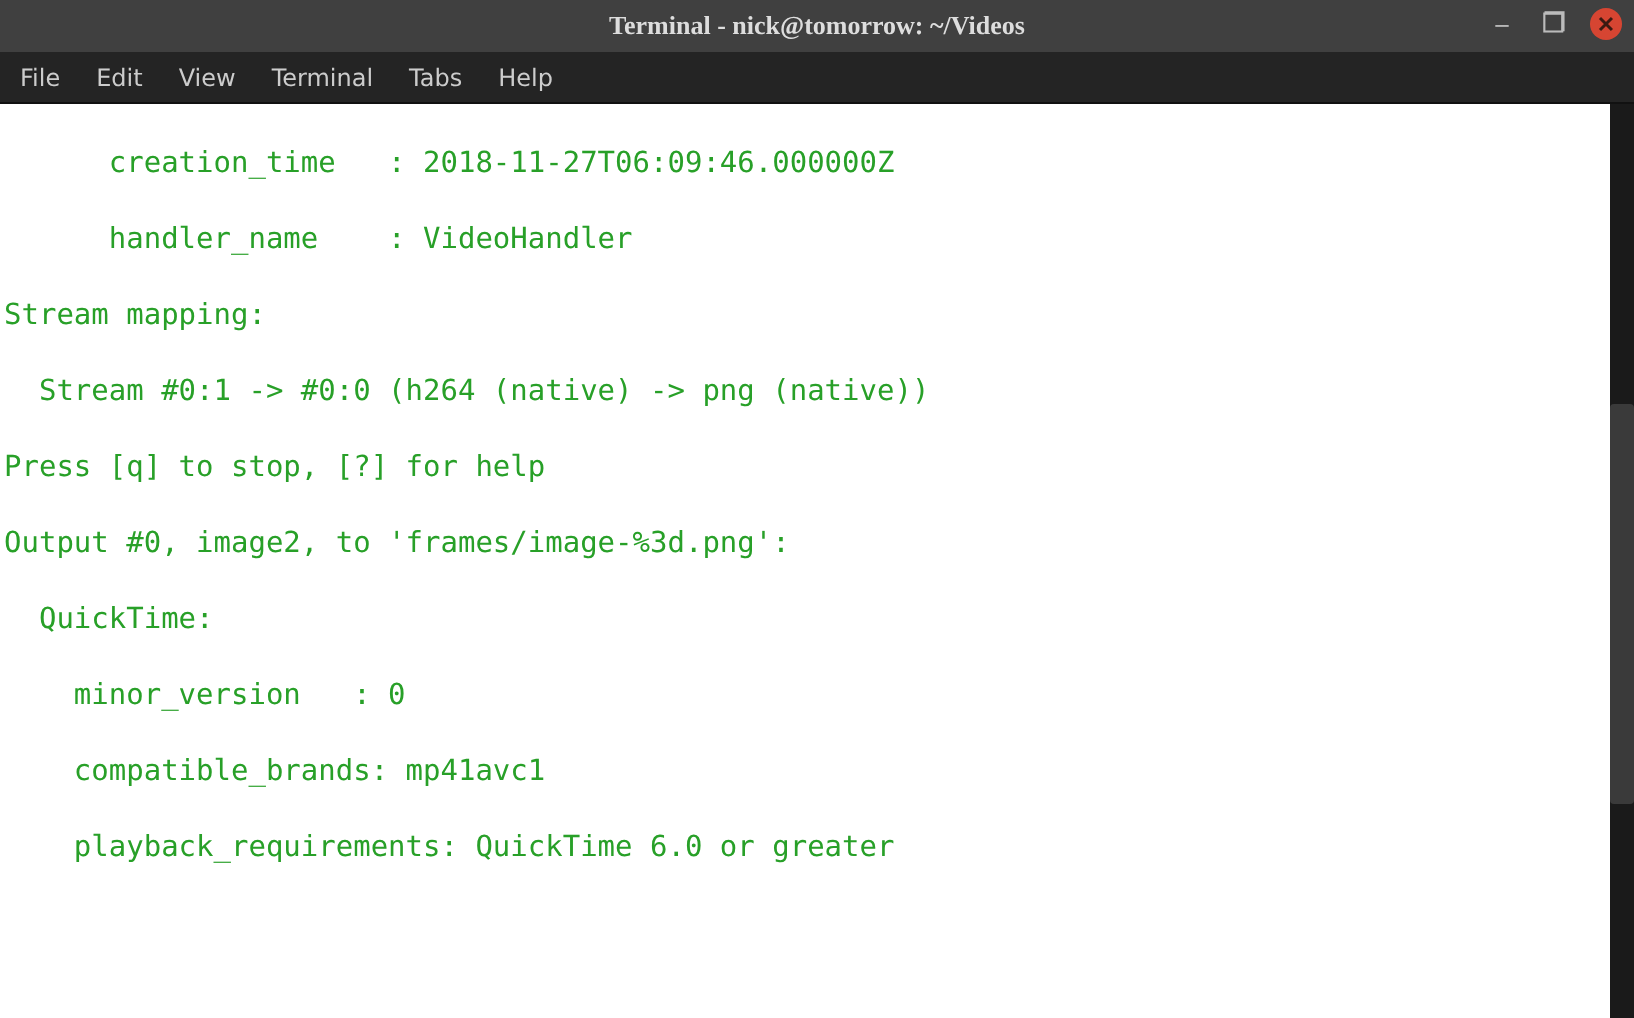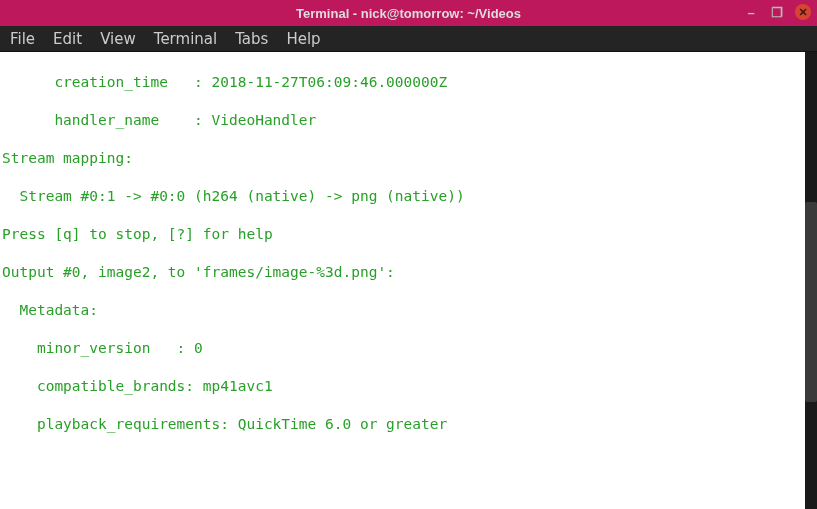--- a/index.html
+++ b/index.html
@@ -7,27 +7,27 @@
     width: 817px;
     height: 509px;
     background: #1e1e1e;
     font-family: "DejaVu Sans Mono", "Consolas", monospace;
     font-size: 14.5px;
     color: #28a028;
     overflow: hidden;
   }
   .titlebar {
     height: 26px;
-    background: #be185d;
+    background: #404040;
     color: #ddd;
     display: flex;
     align-items: center;
     justify-content: center;
     position: relative;
-    font-family: Liberation Sans, sans-serif;
+    font-family: Liberation Serif, serif;
     font-size: 13px;
     font-weight: bold;
   }
   .titlebar .ctrls {
     position: absolute;
     right: 6px;
     top: 4px;
     display: flex;
     gap: 10px;
     align-items: center;
@@ -35,21 +35,21 @@
   .ctrl { width: 16px; height: 16px; display:flex; align-items:center; justify-content:center; color:#bbb; font-size:13px; }
   .ctrl.close { background:#d64532; border-radius:50%; color:#3a1a12; font-size:11px; font-weight:bold; }
   .menubar {
     height: 26px;
     background: #242424;
     display: flex;
     align-items: center;
     gap: 18px;
     padding: 0 10px;
     font-family: "DejaVu Sans", sans-serif;
-    font-size: 15px;
+    font-size: 12px;
     color: #ccc;
     border-bottom: 1px solid #111;
   }
   .menubar span { cursor: default; }
   .term {
     background: #ffffff;
     padding: 2px 2px;
     line-height: 19px;
     white-space: pre;
     height: calc(509px - 52px);
@@ -90,21 +90,21 @@
   <span>Help</span>
 </div>
 
 <div class="term">
 <span class="line">      creation_time   : 2018-11-27T06:09:46.000000Z</span>
 <span class="line">      handler_name    : VideoHandler</span>
 <span class="line">Stream mapping:</span>
 <span class="line">  Stream #0:1 -&gt; #0:0 (h264 (native) -&gt; png (native))</span>
 <span class="line">Press [q] to stop, [?] for help</span>
 <span class="line">Output #0, image2, to 'frames/image-%3d.png':</span>
-<span class="line">  Metadata:</span>
+<span class="line">  QuickTime:</span>
 <span class="line">    minor_version   : 0</span>
 <span class="line">    compatible_brands: mp41avc1</span>
 <span class="line">    playback_requirements: QuickTime 6.0 or greater</span>
 
 
 
 
 
 
 

